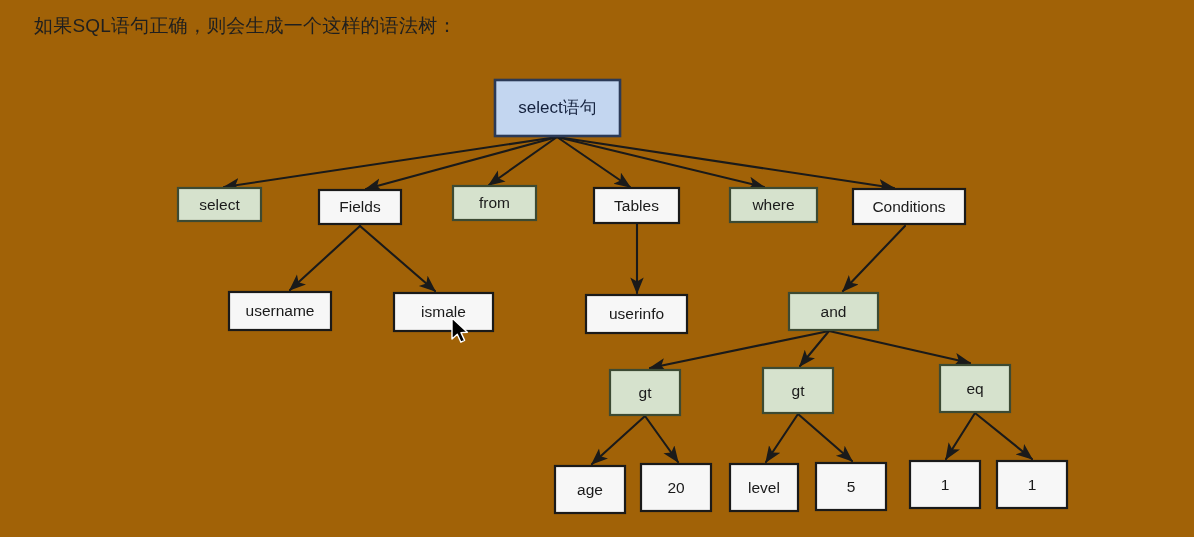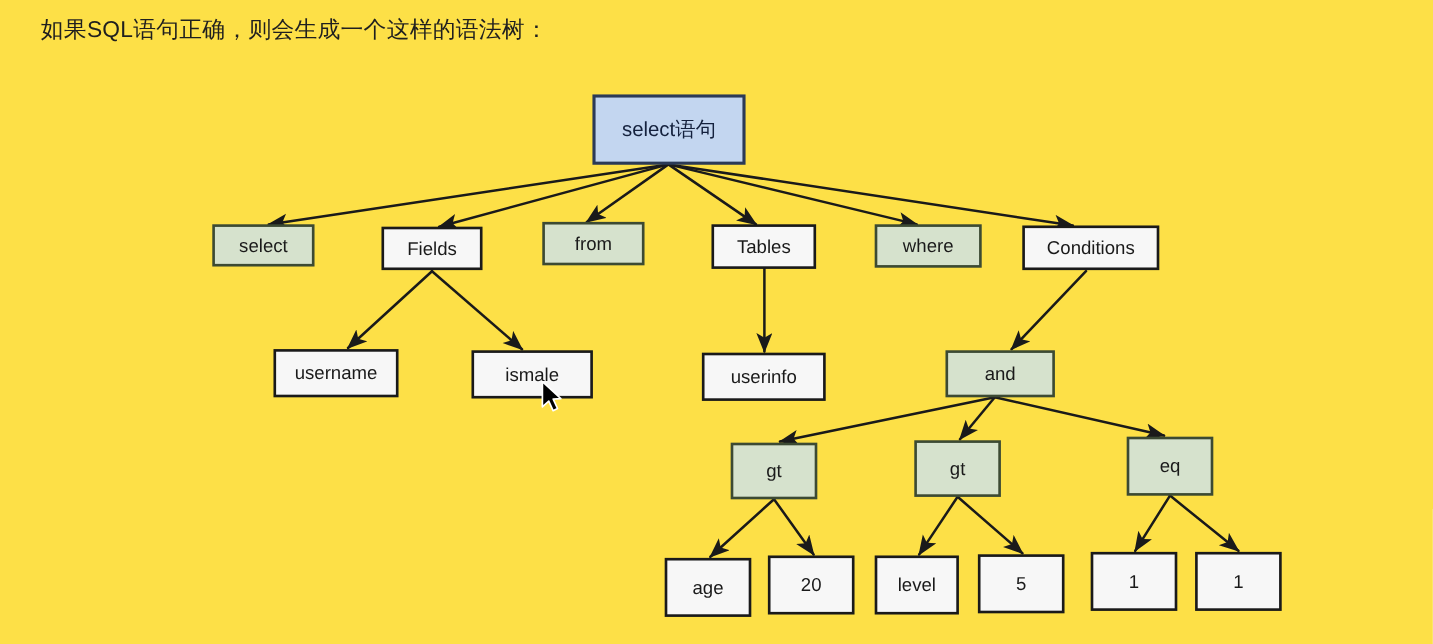--- a/index.html
+++ b/index.html
@@ -12,21 +12,21 @@
     width: 1194px;
     height: 537px;
     overflow: hidden;
     font-family: "Liberation Sans", "DejaVu Sans", sans-serif;
     position: relative;
   }
   #page-root {
     position: relative;
     width: 1194px;
     height: 537px;
-    background: #fde047;
+    background: #a16207;
   }
   .caption {
     position: absolute;
     left: 34px;
     top: 12px;
     font-size: 19px;
     line-height: 28px;
     color: #1f1f1f;
     font-family: "Liberation Sans", "DejaVu Sans", sans-serif;
     letter-spacing: 0.2px;

